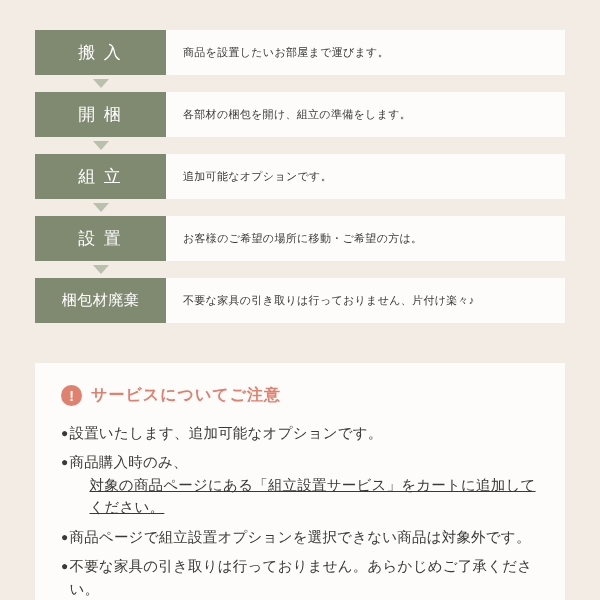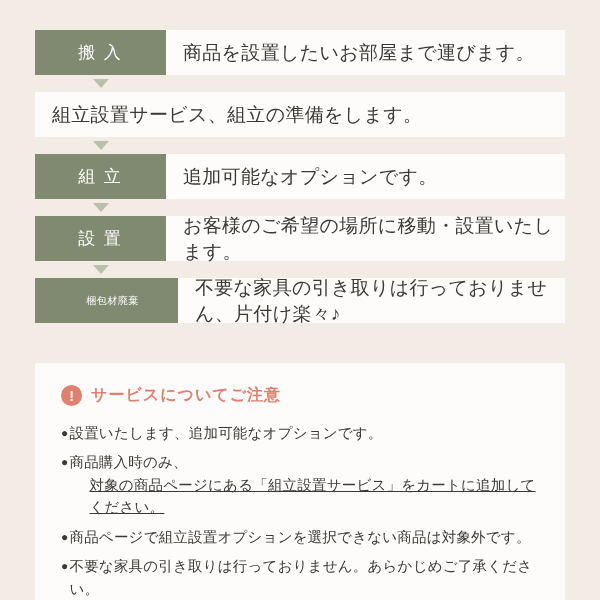--- a/index.html
+++ b/index.html
@@ -38,31 +38,30 @@
     background: #7f8a70;
     color: #ffffff;
     display: flex;
     align-items: center;
     justify-content: center;
     font-size: 17px;
     letter-spacing: 2px;
     font-weight: 500;
   }
   .step-label.narrow-text {
-    font-size: 10px;
+    font-size: 15px;
     letter-spacing: 0.5px;
-    padding-left: 12px;
   }
   .step-desc {
     flex: 1 1 auto;
     background: #fdfcfa;
     display: flex;
     align-items: center;
     padding-left: 17px;
-    font-size: 19px;
+    font-size: 11px;
     color: #3b3936;
     letter-spacing: 0.3px;
   }
   .arrow-wrap {
     height: 17px;
     display: flex;
     align-items: center;
     padding-left: 58px;
   }
   .arrow {
@@ -146,37 +145,38 @@
 
     <div class="step-row">
       <div class="step-label">搬 入</div>
       <div class="step-desc">商品を設置したいお部屋まで運びます。</div>
     </div>
     <div class="arrow-wrap">
       <div class="arrow"></div>
     </div>
 
     <div class="step-row">
-      <div class="step-desc">組立設置サービス、組立の準備をします。</div>
+      <div class="step-label">開 梱</div>
+      <div class="step-desc">各部材の梱包を開け、組立の準備をします。</div>
     </div>
     <div class="arrow-wrap">
       <div class="arrow"></div>
     </div>
 
     <div class="step-row">
       <div class="step-label">組 立</div>
       <div class="step-desc">追加可能なオプションです。</div>
     </div>
     <div class="arrow-wrap">
       <div class="arrow"></div>
     </div>
 
     <div class="step-row">
       <div class="step-label">設 置</div>
-      <div class="step-desc">お客様のご希望の場所に移動・設置いたします。</div>
+      <div class="step-desc">お客様のご希望の場所に移動・ご希望の方は。</div>
     </div>
     <div class="arrow-wrap">
       <div class="arrow"></div>
     </div>
 
     <div class="step-row">
       <div class="step-label narrow-text">梱包材廃棄</div>
       <div class="step-desc">不要な家具の引き取りは行っておりません、片付け楽々♪</div>
     </div>
 

